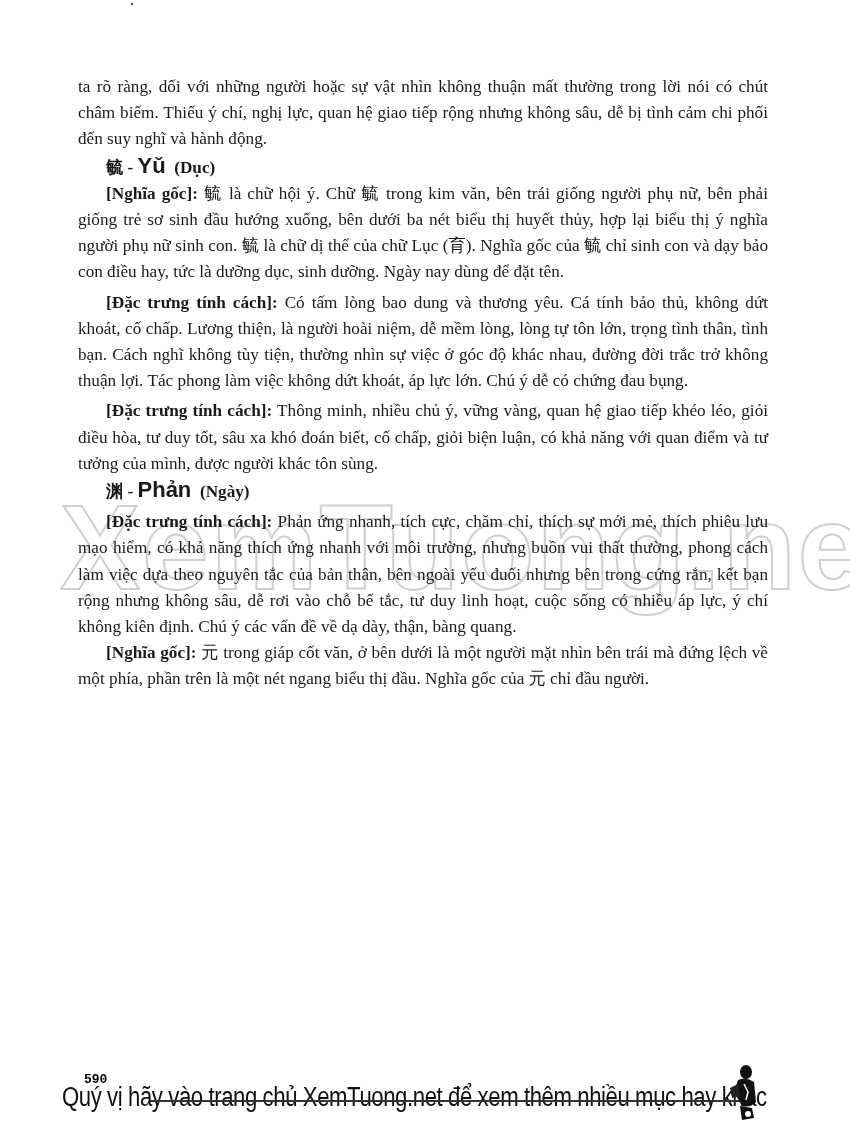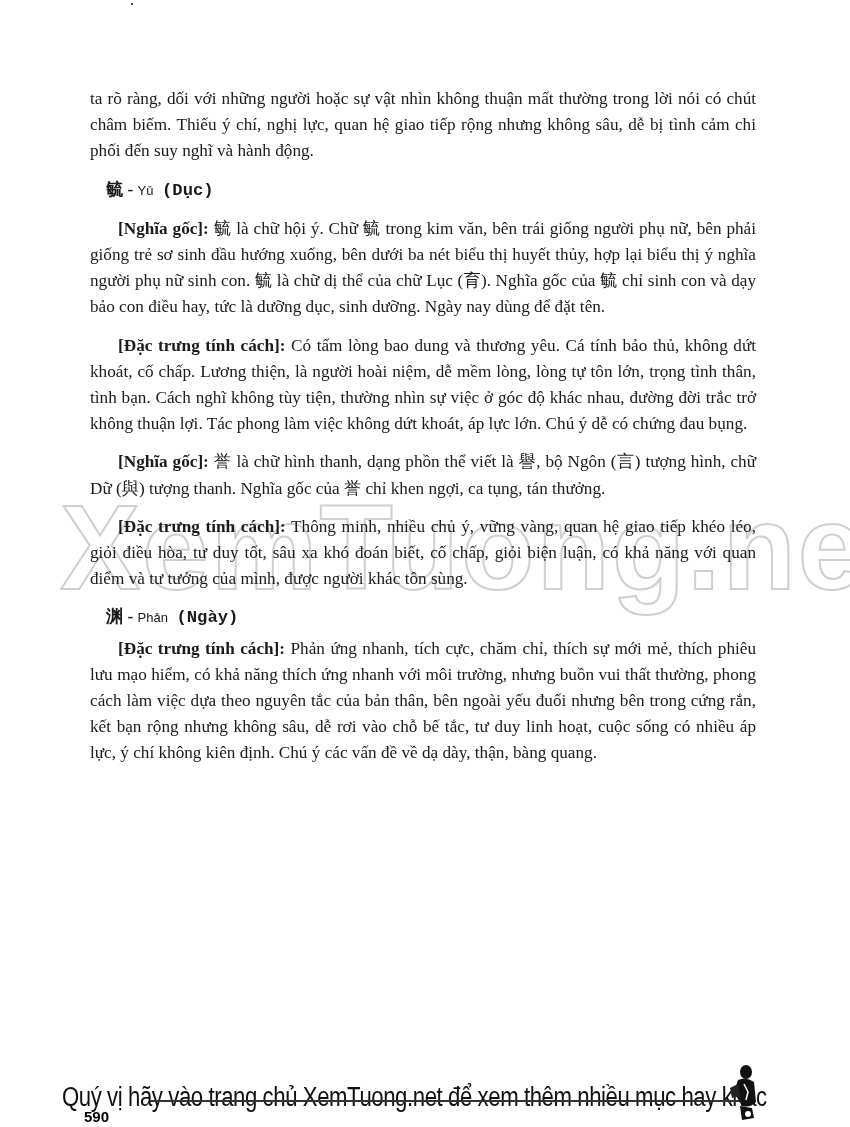--- a/index.html
+++ b/index.html
@@ -1,28 +1,28 @@
 <!DOCTYPE html>
 <html><head>
   <meta charset="utf-8">
   <style>
     html, body { margin: 0; padding: 0; background: #ffffff; }
     body { width: 850px; height: 1127px; position: relative; overflow: hidden; color: #1a1a1a; }
     .page { position: absolute; left: 78px; top: 74px; width: 690px; font-family: "Liberation Serif", "DejaVu Serif", serif; font-size: 17.2px; line-height: 26.2px; text-align: justify; }
-    .para { margin: 12px; text-indent: 28px; }
+    .para { margin: 0; text-indent: 28px; }
     .para.noindent { text-indent: 0; }
     .para.sp { margin-top: 4px; }
     .b { font-weight: bold; }
     .heading { margin: 0; padding-left: 28px; font-weight: bold; }
-    .heading .pinyin { font-family: "Liberation Sans", "DejaVu Sans", sans-serif; font-weight: normal; font-size: 13px; }
-    .heading .viet { font-family: Liberation Mono, monospace; }
+    .heading .pinyin { font-family: "Liberation Sans", "DejaVu Sans", sans-serif; font-weight: bold; font-size: 22px; }
+    .heading .viet { font-family: Liberation Serif, serif; }
     .watermark { position: absolute; left: 60px; top: 487px; width: 760px; font-family: "Liberation Sans", "DejaVu Sans", sans-serif; font-weight: bold; font-size: 120px; line-height: 120px; color: transparent; -webkit-text-stroke: 2px #c8c8c8; letter-spacing: 2px; pointer-events: none; white-space: nowrap; opacity: 0.85; }
     .footer-banner { position: absolute; left: 62px; top: 1082px; font-family: "Liberation Sans", "DejaVu Sans", sans-serif; font-size: 27px; color: #111; white-space: nowrap; transform: scaleX(0.82); transform-origin: left; letter-spacing: -0.5px; }
     .strike-line { position: absolute; left: 150px; top: 1100px; width: 600px; height: 1.5px; background: #333; }
-    .page-number { position: absolute; left: 84px; top: 1108px; font-family: Liberation Sans, sans-serif; font-weight: bold; font-size: 15px; color: #000; }
+    .page-number { position: absolute; left: 84px; top: 1072px; font-family: Liberation Mono, monospace; font-weight: bold; font-size: 13px; color: #000; }
     .logo { position: absolute; left: 724px; top: 1062px; width: 40px; height: 60px; }
     .corner-dot { position: absolute; left: 131px; top: 3px; width: 2px; height: 2px; background: #444; }
   </style>
 </head>
 <body>
 
 <div class="corner-dot"></div>
 
 <div class="watermark">XemTuong.net</div>
 
@@ -31,32 +31,32 @@
 
   <div>
     <p class="heading">
       <span>毓</span><span> - </span><span class="pinyin">Yǔ</span>&nbsp;&nbsp;<span class="viet">(Dục)</span>
     </p>
     <p class="para"><span class="b">[Nghĩa gốc]:</span><span> 毓 là chữ hội ý. Chữ 毓 trong kim văn, bên trái giống người phụ nữ, bên phải giống trẻ sơ sinh đầu hướng xuống, bên dưới ba nét biểu thị huyết thủy, hợp lại biểu thị ý nghĩa người phụ nữ sinh con. 毓 là chữ dị thể của chữ Lục (育). Nghĩa gốc của 毓 chỉ sinh con và dạy bảo con điều hay, tức là dưỡng dục, sinh dưỡng. Ngày nay dùng để đặt tên.</span></p>
     <p class="para sp"><span class="b">[Đặc trưng tính cách]:</span><span> Có tấm lòng bao dung và thương yêu. Cá tính bảo thủ, không dứt khoát, cố chấp. Lương thiện, là người hoài niệm, dễ mềm lòng, lòng tự tôn lớn, trọng tình thân, tình bạn. Cách nghĩ không tùy tiện, thường nhìn sự việc ở góc độ khác nhau, đường đời trắc trở không thuận lợi. Tác phong làm việc không dứt khoát, áp lực lớn. Chú ý dễ có chứng đau bụng.</span></p>
   </div>
 
   <div>
-    <p class="para"><span class="b">[Nghĩa gốc]:</span><span> 誉 là chữ hình thanh, dạng phồn thể viết là 譽, bộ Ngôn (言) tượng hình, chữ Dữ (與) tượng thanh. Nghĩa gốc của 誉 chỉ khen ngợi, ca tụng, tán thưởng.</span></p>
     <p class="para sp"><span class="b">[Đặc trưng tính cách]:</span><span> Thông minh, nhiều chủ ý, vững vàng, quan hệ giao tiếp khéo léo, giỏi điều hòa, tư duy tốt, sâu xa khó đoán biết, cố chấp, giỏi biện luận, có khả năng với quan điểm và tư tưởng của mình, được người khác tôn sùng.</span></p>
   </div>
 
   <div>
     <p class="heading">
       <span>渊</span><span> - </span><span class="pinyin">Phản</span>&nbsp;&nbsp;<span class="viet">(Ngày)</span>
     </p>
     <p class="para sp"><span class="b">[Đặc trưng tính cách]:</span><span> Phản ứng nhanh, tích cực, chăm chỉ, thích sự mới mẻ, thích phiêu lưu mạo hiểm, có khả năng thích ứng nhanh với môi trường, nhưng buồn vui thất thường, phong cách làm việc dựa theo nguyên tắc của bản thân, bên ngoài yếu đuối nhưng bên trong cứng rắn, kết bạn rộng nhưng không sâu, dễ rơi vào chỗ bế tắc, tư duy linh hoạt, cuộc sống có nhiều áp lực, ý chí không kiên định. Chú ý các vấn đề về dạ dày, thận, bàng quang.</span></p>
   </div>
 
   <div>
+    <p class="para"><span class="b">[Nghĩa gốc]:</span><span> 元 trong giáp cốt văn, ở bên dưới là một người mặt nhìn bên trái mà đứng lệch về một phía, phần trên là một nét ngang biểu thị đầu. Nghĩa gốc của 元 chỉ đầu người.</span></p>
   </div>
 </div>
 
 <div class="footer-banner">Quý vị hãy vào trang chủ XemTuong.net để xem thêm nhiều mục hay khác</div>
 <div class="strike-line"></div>
 <div class="page-number">590</div>
 
 <svg class="logo" viewBox="0 0 40 60">
   <ellipse cx="22" cy="10" rx="6" ry="7" fill="#111"></ellipse>
   <path d="M14 18 Q22 14 30 20 L32 40 Q26 46 18 44 L10 30 Z" fill="#111"></path>

